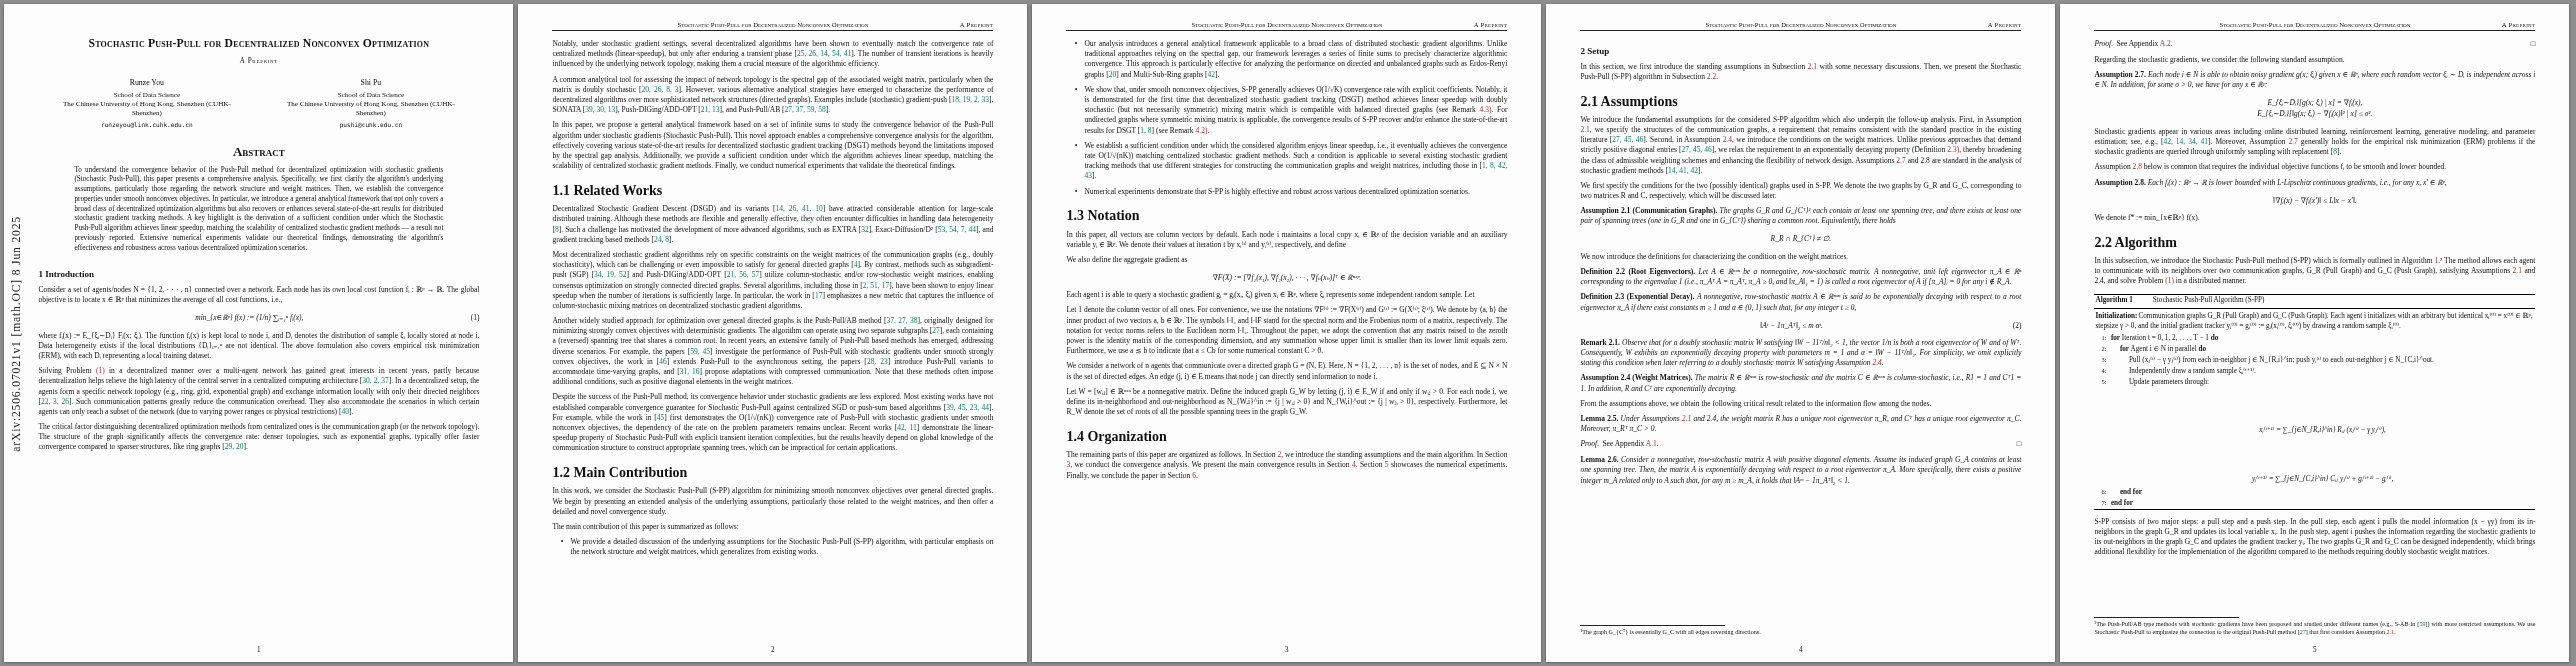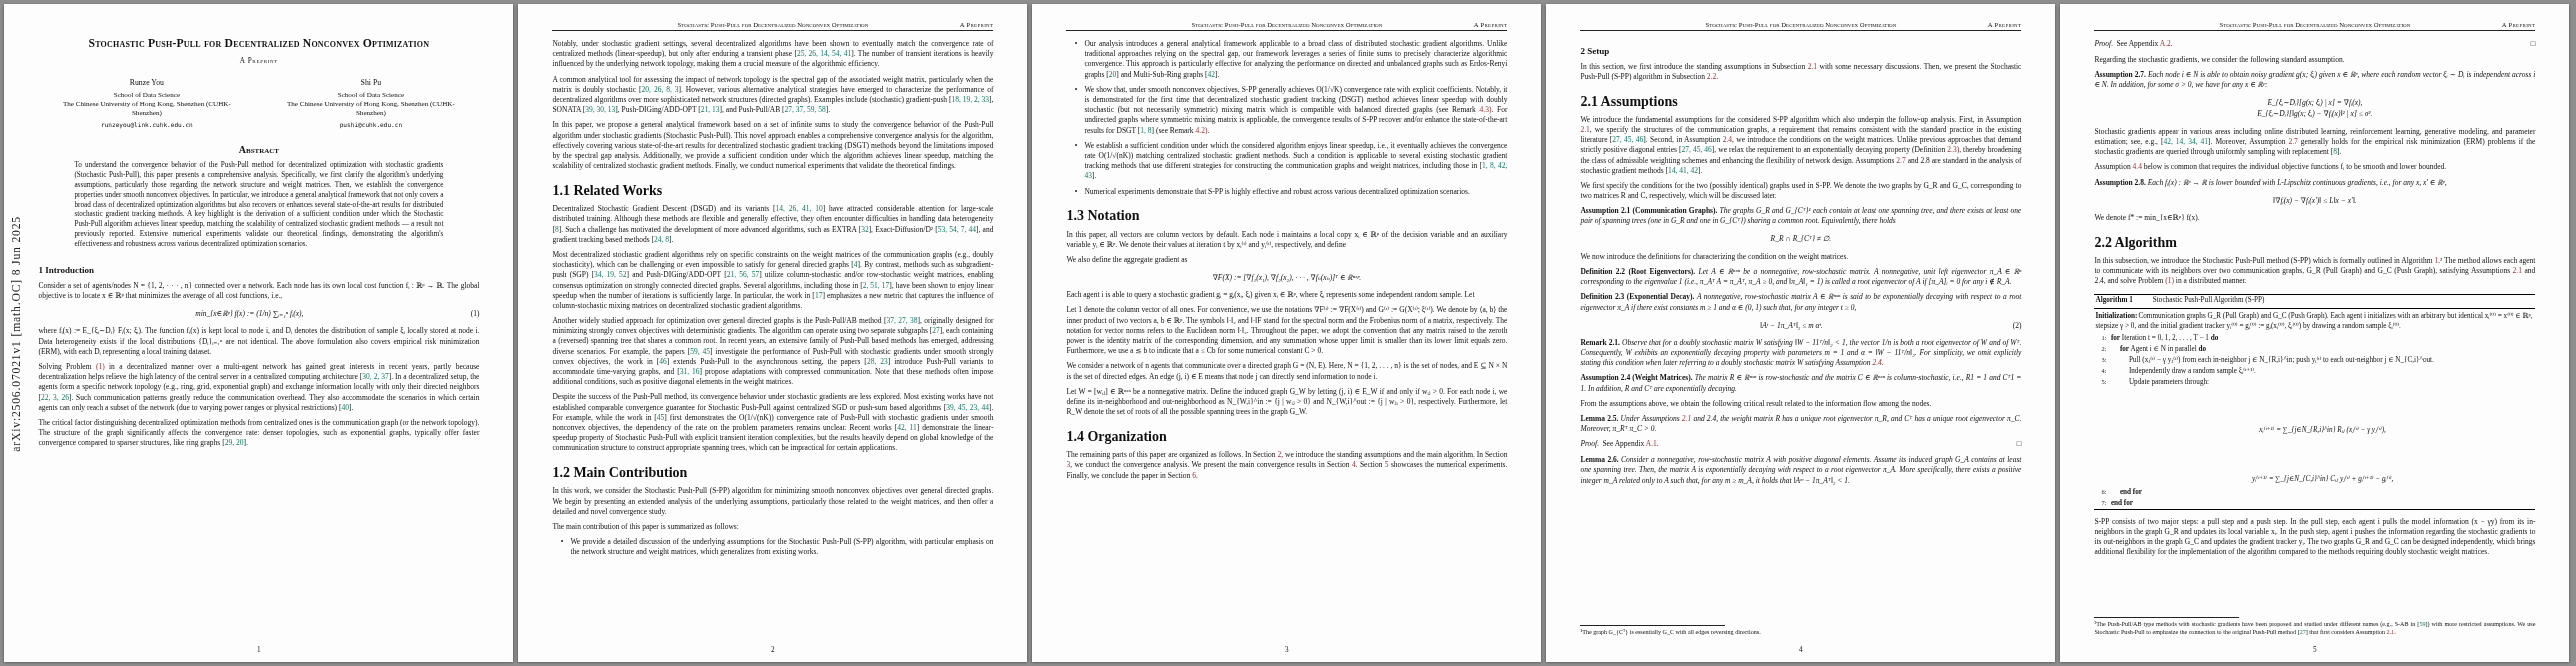--- a/index.html
+++ b/index.html
@@ -16,21 +16,21 @@
   .page-body { flex:1 1 auto; display:flex; flex-direction:column; font-size:7.5px; line-height:1.36; text-align:justify; min-height:0; }
   .paper-title { font-size:11.7px; font-weight:600; text-align:center; font-variant:small-caps;
           letter-spacing:0.2px; margin:14.5px 14.5px 6.7px; line-height:1.3; }
   .preprint-line { text-align:center; font-variant:small-caps; font-size:7.2px; letter-spacing:0.7px; margin:0 0 11px; }
   .authors-row { display:flex; justify-content:center; gap:41px; text-align:center; margin:0 0 12.2px; flex:0 0 auto; }
   .author-col { max-width:183px; }
   .author-name { font-weight:normal; font-size:7.8px; margin-bottom:1.7px; }
   .author-affil { font-size:7.1px; line-height:1.32; }
   .author-email { font-family:"DejaVu Sans Mono","Liberation Mono",monospace; font-size:6.1px;
           display:block; margin-top:2.2px; color:#101010; text-decoration:none; }
-  .abs-heading { text-align:center; font-weight:bold; font-variant:small-caps; font-size:10px; margin:2.2px 0 4.4px; }
+  .abs-heading { text-align:center; font-weight:bold; font-variant:small-caps; font-size:13px; margin:2.2px 0 4.4px; }
   .abstract { margin:0 36px 9px; font-size:7.2px; }
   .section { font-size:9px; margin:6.7px 0 5px; font-weight:bold; text-align:left; line-height:1.2; }
   .subsection { font-size:14px; margin:6.7px 0 4.4px; font-weight:bold; text-align:left; line-height:1.2; }
   .para { margin:0 0 5px; }
   .theorem { margin:0 0 5px; }
   .thm-lead { font-weight:bold; }
   .thm-text { font-style:italic; }
   .eq { display:flex; align-items:center; margin:1.7px 0 6.1px; flex:0 0 auto; }
   .eq-lines { flex:1; text-align:center; }
   .eq-line { font-style:italic; margin:1.1px 0; }
@@ -190,21 +190,21 @@
         </div>
         <p class="para"><span class="rich">Regarding the stochastic gradients, we consider the following standard assumption.</span></p>
         <p class="para theorem"><span class="thm-lead">Assumption 2.7.</span> <span class="thm-text rich">Each node i ∈ N is able to obtain noisy gradient g(x; ξᵢ) given x ∈ ℝᵖ, where each random vector ξᵢ ∼ Dᵢ is independent across i ∈ N. In addition, for some σ &gt; 0, we have for any x ∈ ℝᵖ:</span></p>
         <div class="eq">
           <div class="eq-lines">
             <div class="eq-line">E_{ξᵢ∼Dᵢ}[g(x; ξᵢ) | x] = ∇fᵢ(x),</div>
             <div class="eq-line">E_{ξᵢ∼Dᵢ}[‖g(x; ξᵢ) − ∇fᵢ(x)‖² | x] ≤ σ².</div>
           </div>
         </div>
         <p class="para"><span class="rich">Stochastic gradients appear in various areas including online distributed learning, reinforcement learning, generative modeling, and parameter estimation; see, e.g., [<span class="cite">42, 14, 34, 41</span>]. Moreover, Assumption<span class="iref"> 2.7</span> generally holds for the empirical risk minimization (ERM) problems if the stochastic gradients are queried through uniformly sampling with replacement [<span class="cite">8</span>].</span></p>
-        <p class="para"><span class="rich">Assumption<span class="iref"> 4.4</span> below is common that requires the individual objective functions fᵢ to be smooth and lower bounded.</span></p>
+        <p class="para"><span class="rich">Assumption<span class="iref"> 2.8</span> below is common that requires the individual objective functions fᵢ to be smooth and lower bounded.</span></p>
         <p class="para theorem"><span class="thm-lead">Assumption 2.8.</span> <span class="thm-text rich">Each fᵢ(x) : ℝᵖ → ℝ is lower bounded with L-Lipschitz continuous gradients, i.e., for any x, x′ ∈ ℝᵖ,</span></p>
         <div class="eq">
           <div class="eq-lines">
             <div class="eq-line">‖∇fᵢ(x) − ∇fᵢ(x′)‖ ≤ L‖x − x′‖.</div>
           </div>
         </div>
         <p class="para"><span class="rich">We denote f* := min_{x∈ℝᵖ} f(x).</span></p>
         <h3 class="subsection">2.2   Algorithm</h3>
         <p class="para"><span class="rich">In this subsection, we introduce the Stochastic Push-Pull method (S-PP) which is formally outlined in Algorithm<span class="iref"> 1</span>.² The method allows each agent to communicate with its neighbors over two communication graphs, G_R (Pull Graph) and G_C (Push Graph), satisfying Assumptions<span class="iref"> 2.1</span> and 2.4, and solve Problem<span class="iref"> (1)</span> in a distributed manner.</span></p>
         <div class="algo">

